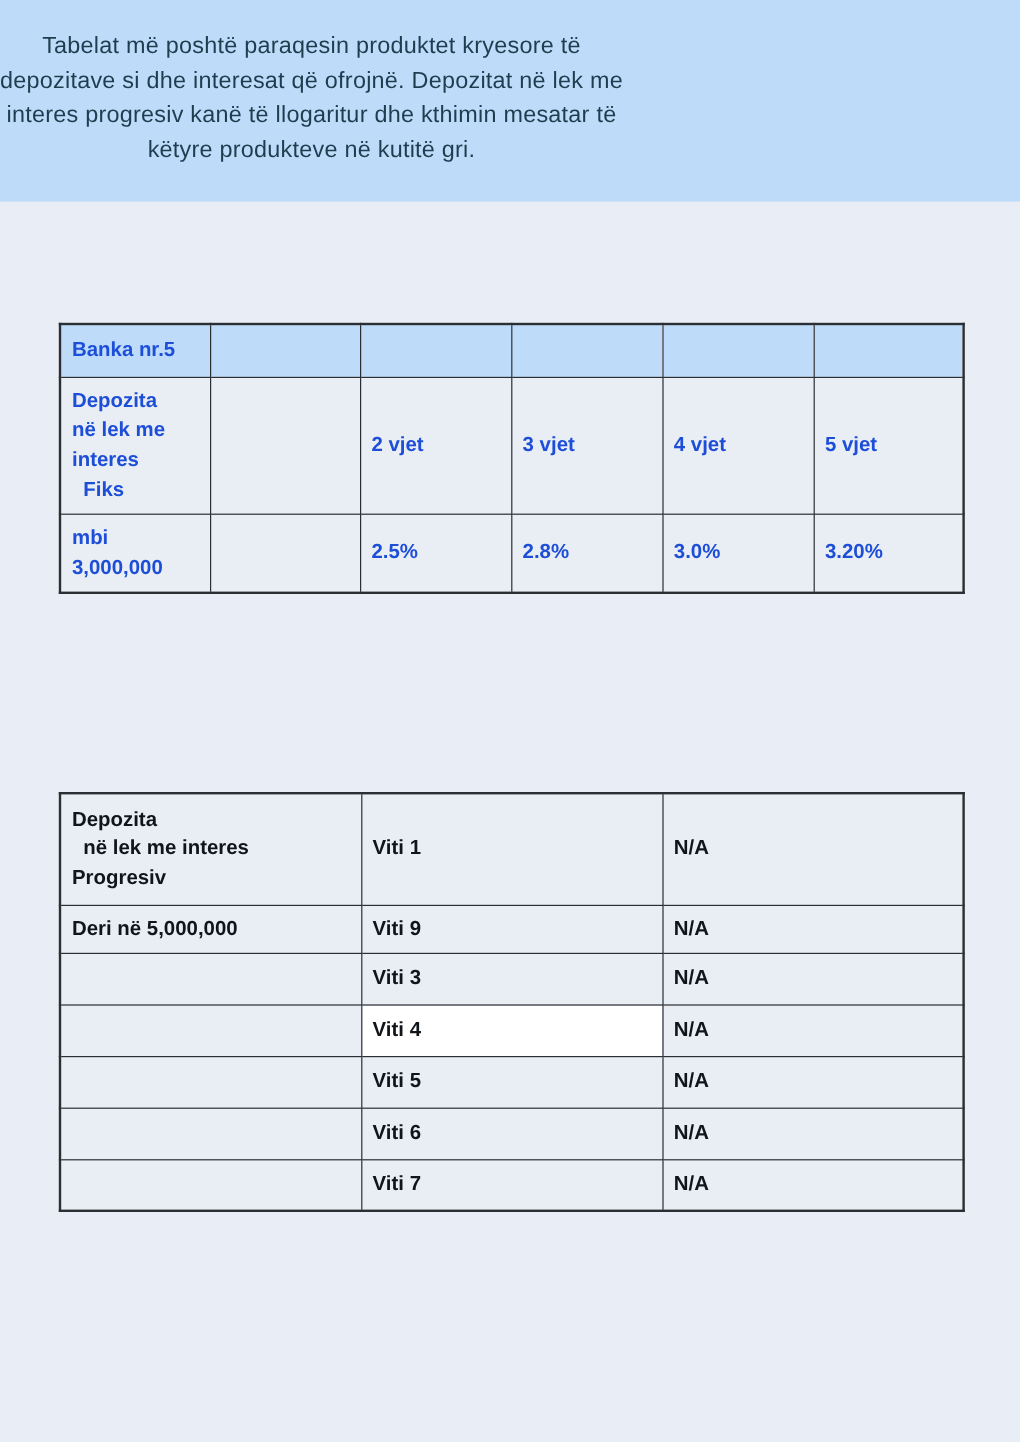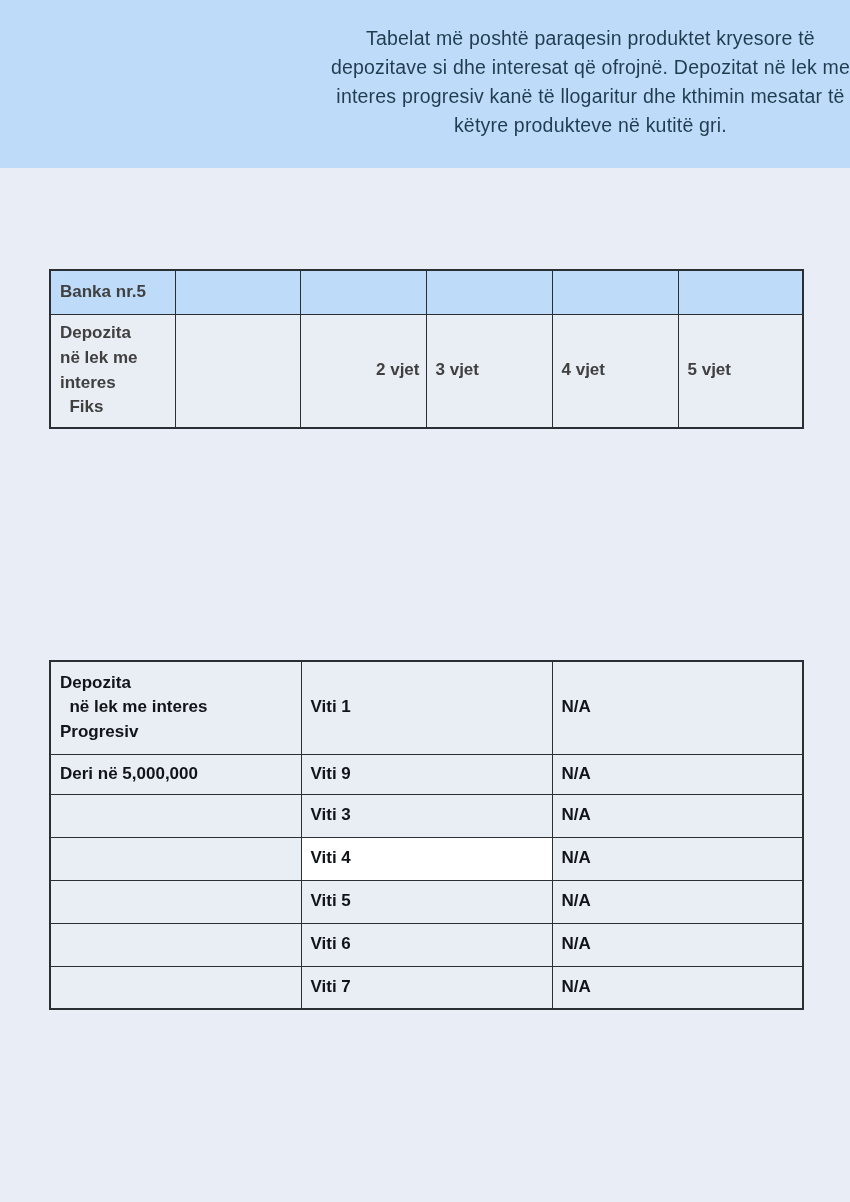--- a/index.html
+++ b/index.html
@@ -10,21 +10,21 @@
   }
   .page {
     position: relative;
     width: 850px; height: 1202px;
     overflow: hidden;
   }
   .banner {
     position: absolute;
     top: 0; left: 0;
     width: 850px; height: 168px;
-    display: flex; align-items: flex-start; justify-content: flex-end;
+    display: flex; align-items: flex-start; justify-content: flex-start;
   }
   .banner p {
     margin: 24px 0 0 0;
     max-width: 660px;
     text-align: center;
     font-size: 19.5px;
     line-height: 29px;
     font-weight: 500;
     letter-spacing: 0.2px;
     white-space: pre-line;
@@ -52,21 +52,21 @@
 
 <div class="page">
 
   <div class="banner" style="background:#bedcfa;">
     <p style="color:#1f3d4e;">Tabelat më poshtë paraqesin produktet kryesore të
 depozitave si dhe interesat që ofrojnë. Depozitat në lek me
 interes progresiv kanë të llogaritur dhe kthimin mesatar të
 këtyre produkteve në kutitë gri.</p>
   </div>
 
-  <table class="grid" id="fixed-table" style="border:2px solid #2b2e33; color:#404040;">
+  <table class="grid" id="fixed-table" style="border:2px solid #2b2e33; color:#1d4ed8;">
     <colgroup>
       <col style="width:125px">
         <col style="width:125px">
         <col style="width:126px">
       <col style="width:126px">
         <col style="width:126px">
         <col style="width:125px">
     </colgroup>
     <tbody>
       <tr style="height:44px;">
@@ -76,24 +76,33 @@
         <td style="background:#bedcfa;"></td>
         <td style="background:#bedcfa;"></td>
         <td style="background:#bedcfa;"></td>
       </tr>
       <tr style="height:114px;">
         <td style="background:#e9edf4;">Depozita
 në lek me
 interes
   Fiks</td>
         <td style="background:#e9edf4;"></td>
-        <td style="background:#e9edf4;text-align:right;">2 vjet</td>
+        <td style="background:#e9edf4;">2 vjet</td>
         <td style="background:#e9edf4;">3 vjet</td>
         <td style="background:#e9edf4;">4 vjet</td>
         <td style="background:#e9edf4;">5 vjet</td>
+      </tr>
+      <tr style="height:66px;">
+        <td style="background:#e9edf4;">mbi
+3,000,000</td>
+        <td style="background:#e9edf4;"></td>
+        <td style="background:#e9edf4;">2.5%</td>
+        <td style="background:#e9edf4;">2.8%</td>
+        <td style="background:#e9edf4;">3.0%</td>
+        <td style="background:#e9edf4;">3.20%</td>
       </tr>
     </tbody>
   </table>
 
   <table class="grid" id="prog-table" style="border:2px solid #2b2e33; color:#111418;">
     <colgroup>
       <col style="width:251px">
         <col style="width:251px">
         <col style="width:251px">
     </colgroup>

